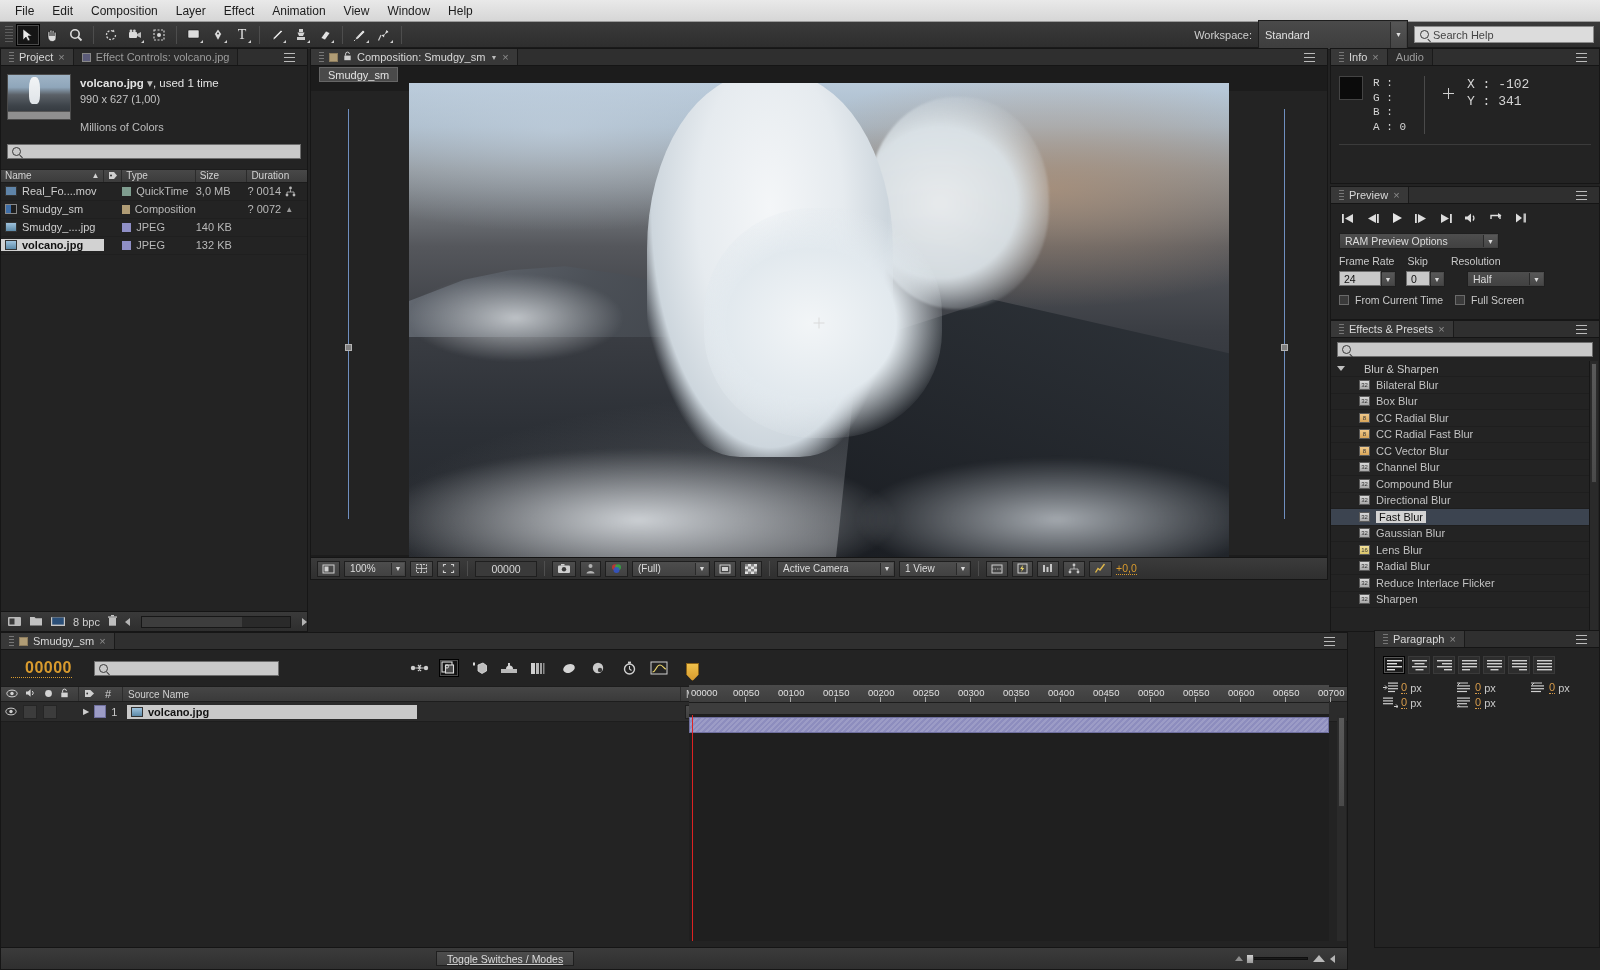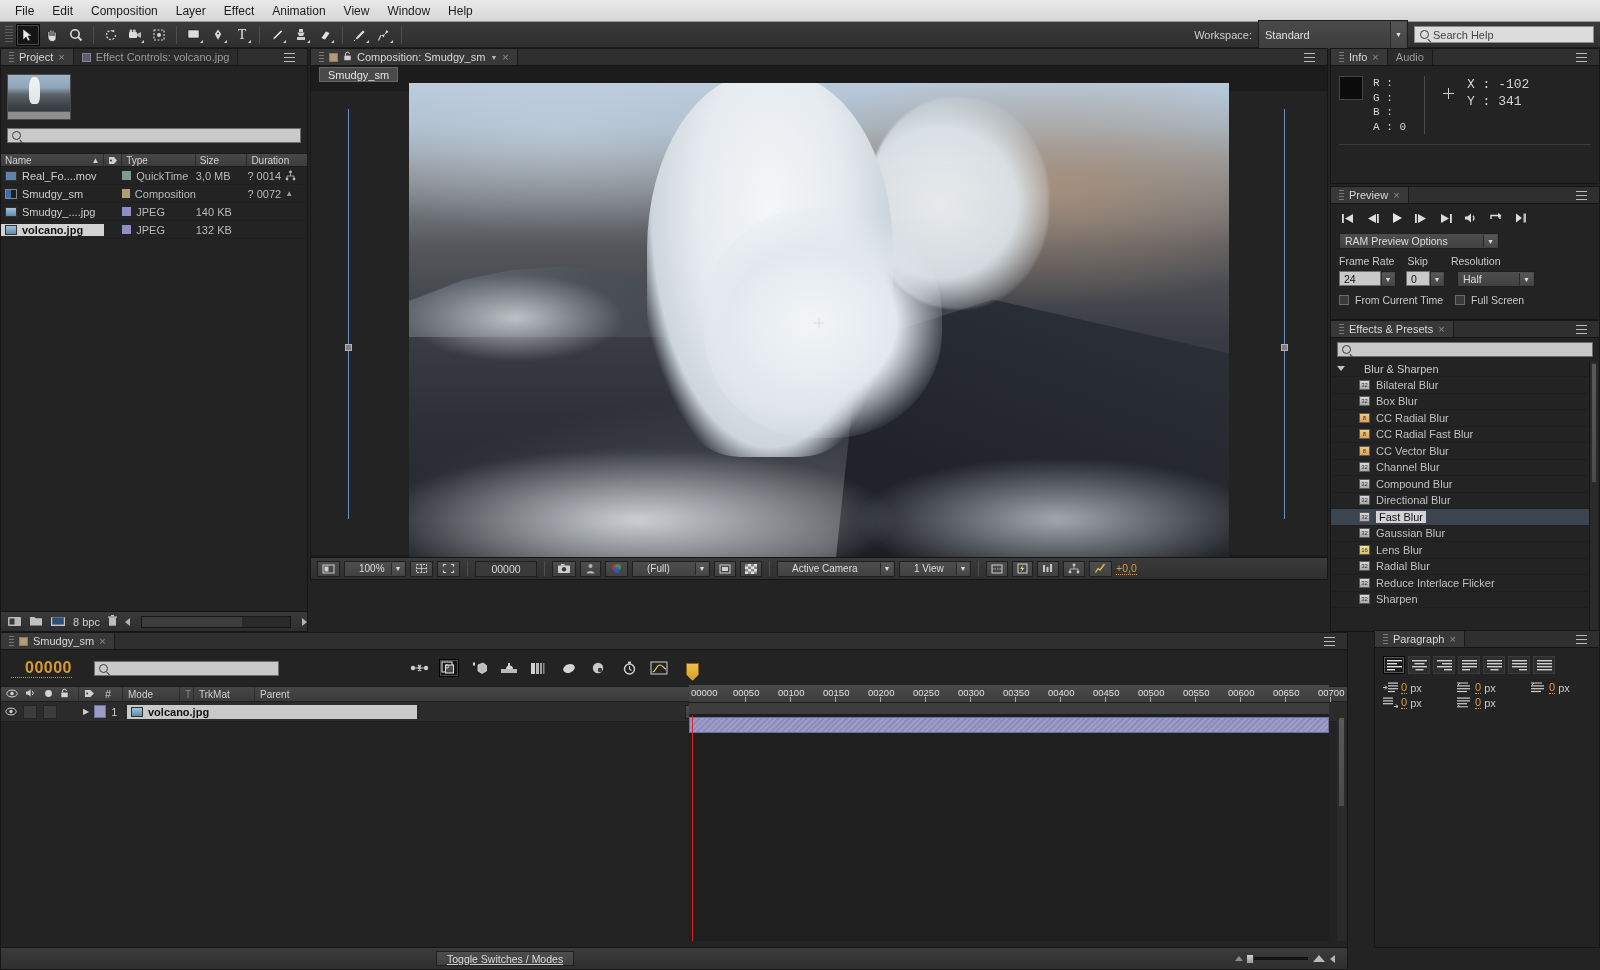--- a/index.html
+++ b/index.html
@@ -160,21 +160,21 @@
   .anchor-mark::after{ left:5px;top:0;width:1px;height:11px; }
   .vguide{ position:absolute; width:1px; background:#6f8fc0; }
   .vhandle{ position:absolute; width:7px;height:7px; background:#7f7f7f; border:1px solid #b4b4b4; }
   .comp-foot{ position:absolute; left:0; right:0; bottom:0; height:22px;
      background:linear-gradient(#3b3b3b,#2f2f2f); border-top:1px solid #151515;
      display:flex; align-items:center; gap:4px; padding-left:6px; }
   .cf-btn{ height:16px; min-width:18px; background:linear-gradient(#4d4d4d,#414141);
      border:1px solid #1f1f1f; display:flex;align-items:center;justify-content:center;
      color:#d8d8d8; font-size:10px; padding:0 4px; }
   .cf-sel{ height:16px; background:linear-gradient(#4d4d4d,#414141); border:1px solid #1f1f1f;
-     display:flex; align-items:center; color:#dcdcdc; font-size:10px; position:relative; padding-left:14px; }
+     display:flex; align-items:center; color:#dcdcdc; font-size:10px; position:relative; padding-left:5px; }
   .cf-sel .arw{ position:absolute;right:1px;top:1px;bottom:1px;width:13px;
      background:linear-gradient(#585858,#474747); border-left:1px solid #2a2a2a;
      display:flex;align-items:center;justify-content:center;font-size:7px; }
   .cf-time{ height:16px; width:62px; background:#3a3a3a; border:1px solid #1f1f1f;
      display:flex;align-items:center;justify-content:center; color:#d8d8d8; font-size:10.5px; }
   .cf-sep{ width:1px;height:15px;background:#4e4e4e;margin:0 3px; }
 
   
   #infoPanel{ left:1330px; top:48px; width:270px; height:136px; }
   .info-body{ display:flex; padding:10px 8px 0 8px; gap:10px; }
@@ -428,20 +428,27 @@
         <span>Effect Controls: volcano.jpg</span>
       </div>
       <div class="pmenu">
         <span class="hamb"></span>
         <span class="dots"></span>
       </div>
     </div>
 
     <div class="proj-head">
       <div class="thumb"></div>
+      <div class="proj-info">
+        <div class="t1">
+          <b>volcano.jpg</b><span style="color:#bdbdbd"> ▾</span><span>, used 1 time</span>
+        </div>
+        <div class="t2">990 x 627 (1,00)</div>
+        <div class="t3">Millions of Colors</div>
+      </div>
     </div>
 
     <div class="search-row">
       <div class="search-box">
         <span class="mag"></span>
         <span></span>
       </div>
     </div>
 
     <div class="col-head" style="margin-top:6px;">
@@ -831,21 +838,21 @@
         <div class="dd" style="width:15px">
             <span class="arw" style="width:13px">▼</span>
           </div>
       </div>
       <div style="display:flex;margin-left:4px">
         <div class="fld" style="width:24px">0</div>
         <div class="dd" style="width:15px">
             <span class="arw" style="width:13px">▼</span>
           </div>
       </div>
-      <div class="dd" style="width:78px;margin-left:6px">
+      <div class="dd" style="width:78px;margin-left:16px">
         <span>Half</span>
         <span class="arw">▼</span>
       </div>
     </div>
     <div class="pv-row" style="gap:6px;padding-top:3px">
       <span class="chk"></span>
       <span class="lbl">From Current Time</span>
       <span class="chk" style="margin-left:6px"></span>
       <span class="lbl">Full Screen</span>
     </div>
@@ -1038,20 +1045,21 @@
               <rect x="1.3" y="4.6" width="6.4" height="4.6" fill="#d4d4d4"></rect>
             </svg></span>
       </div>
       <div class="seg" style="width:44px;display:flex;gap:10px;align-items:center">
         <span><svg width="11" height="9" viewBox="0 0 11 9">
               <path d="M1 1 H6.4 L10 4.5 L6.4 8 H1 Z" fill="#cfcfcf"></path>
               <circle cx="3.2" cy="4.5" r=".9" fill="#333"></circle>
             </svg></span>
         <span style="font-size:11px">#</span>
       </div>
+      <div class="seg" style="width:558px">Source Name</div>
       <div class="seg" style="width:57px">Mode</div>
       <div class="seg" style="width:14px;color:#7c8fa8">T</div>
       <div class="seg" style="width:61px">TrkMat</div>
       <div class="seg" style="width:120px;border-right:none">Parent</div>
     </div>
 
     <div class="tl-row">
       <div class="cell" style="width:78px;gap:6px">
         <span><svg width="12" height="9" viewBox="0 0 12 9">
               <ellipse cx="6" cy="4.5" rx="5.2" ry="3.4" fill="none" stroke="#cfcfcf" stro0ke-width="1" stroke-width="1"></ellipse>

